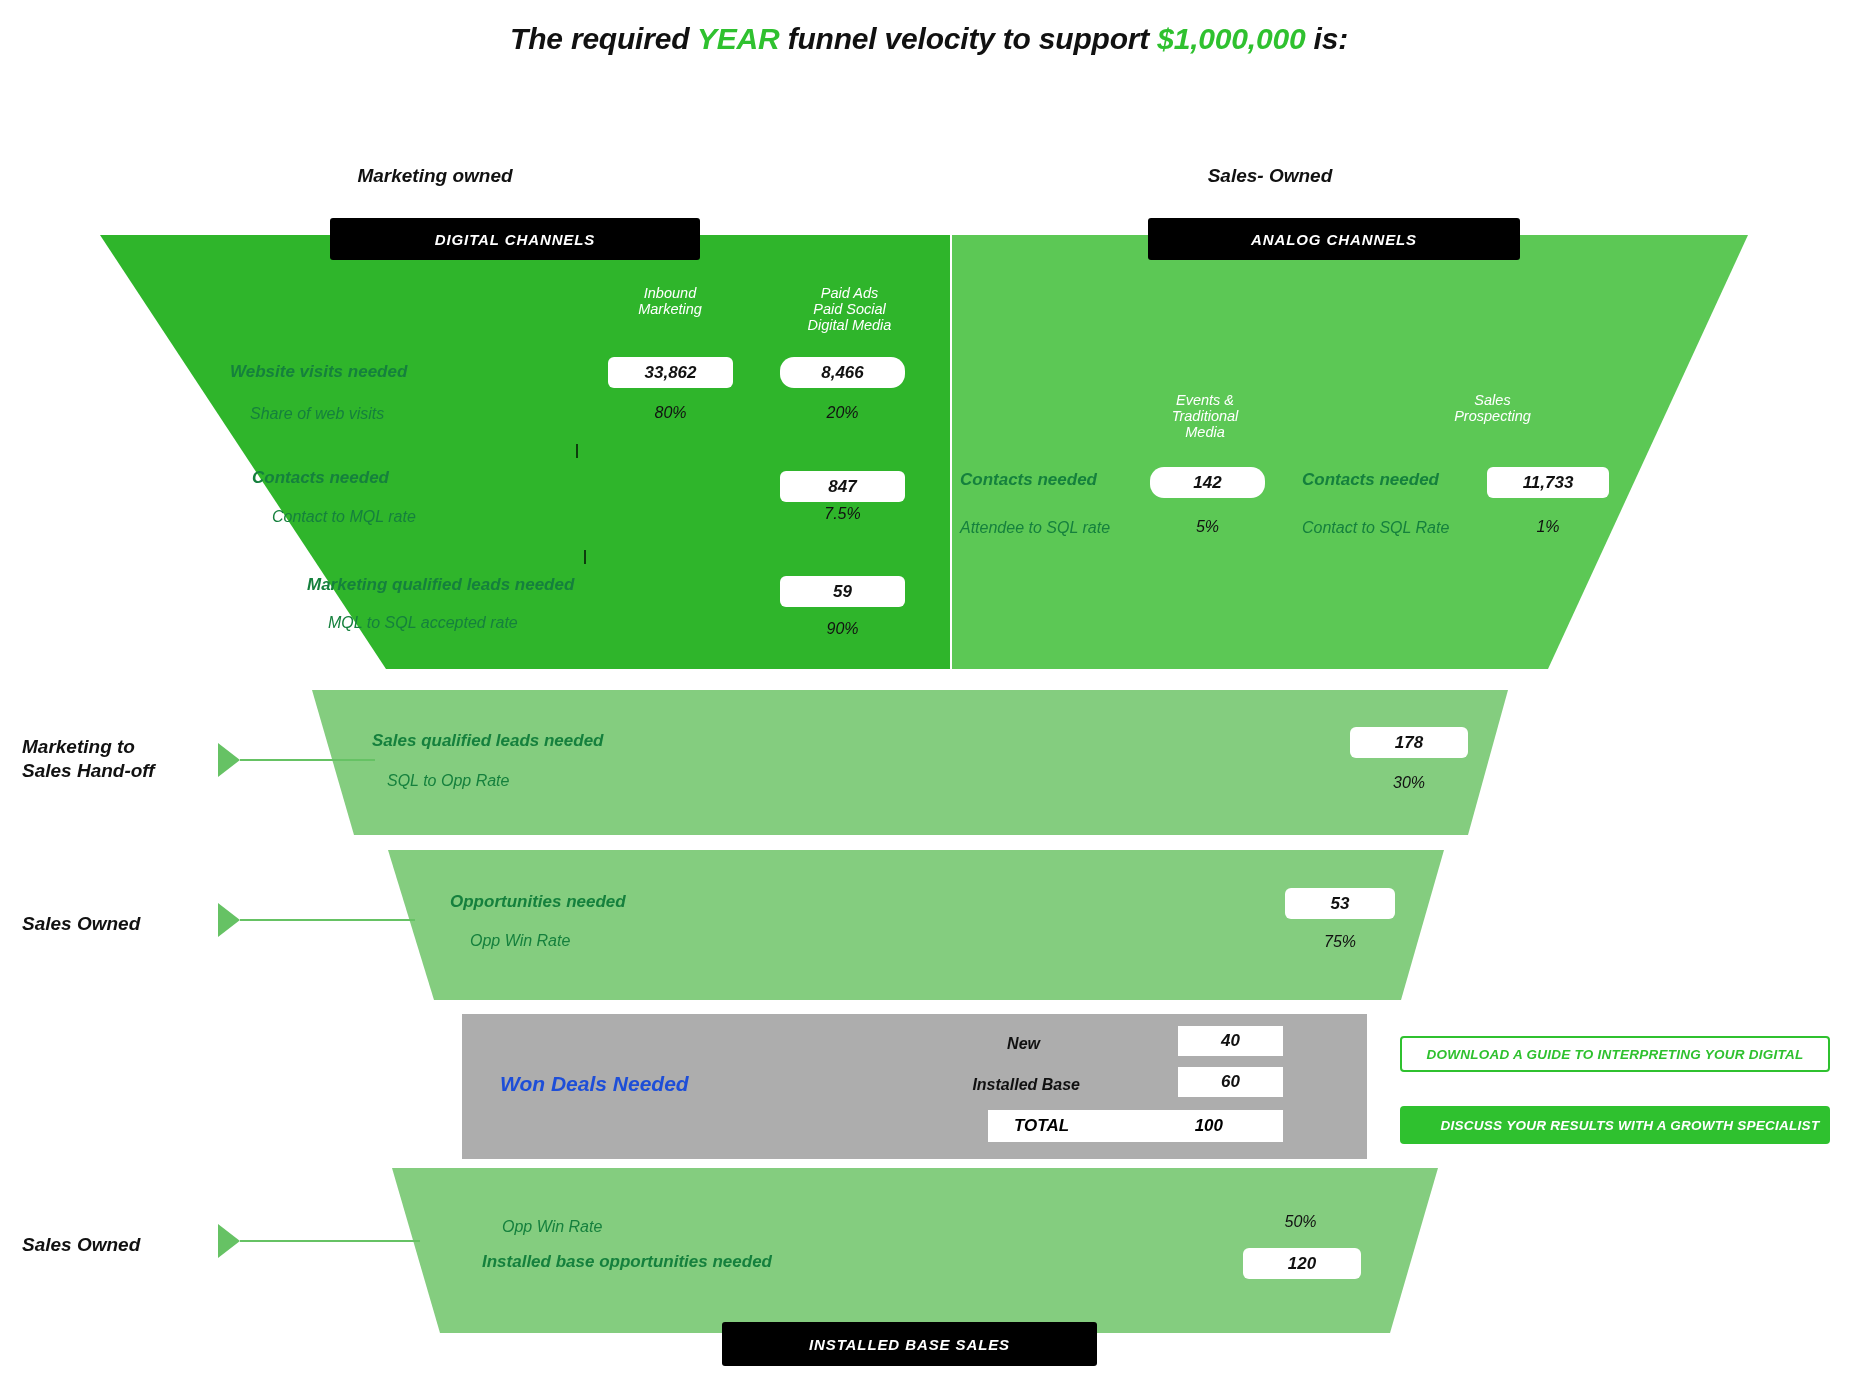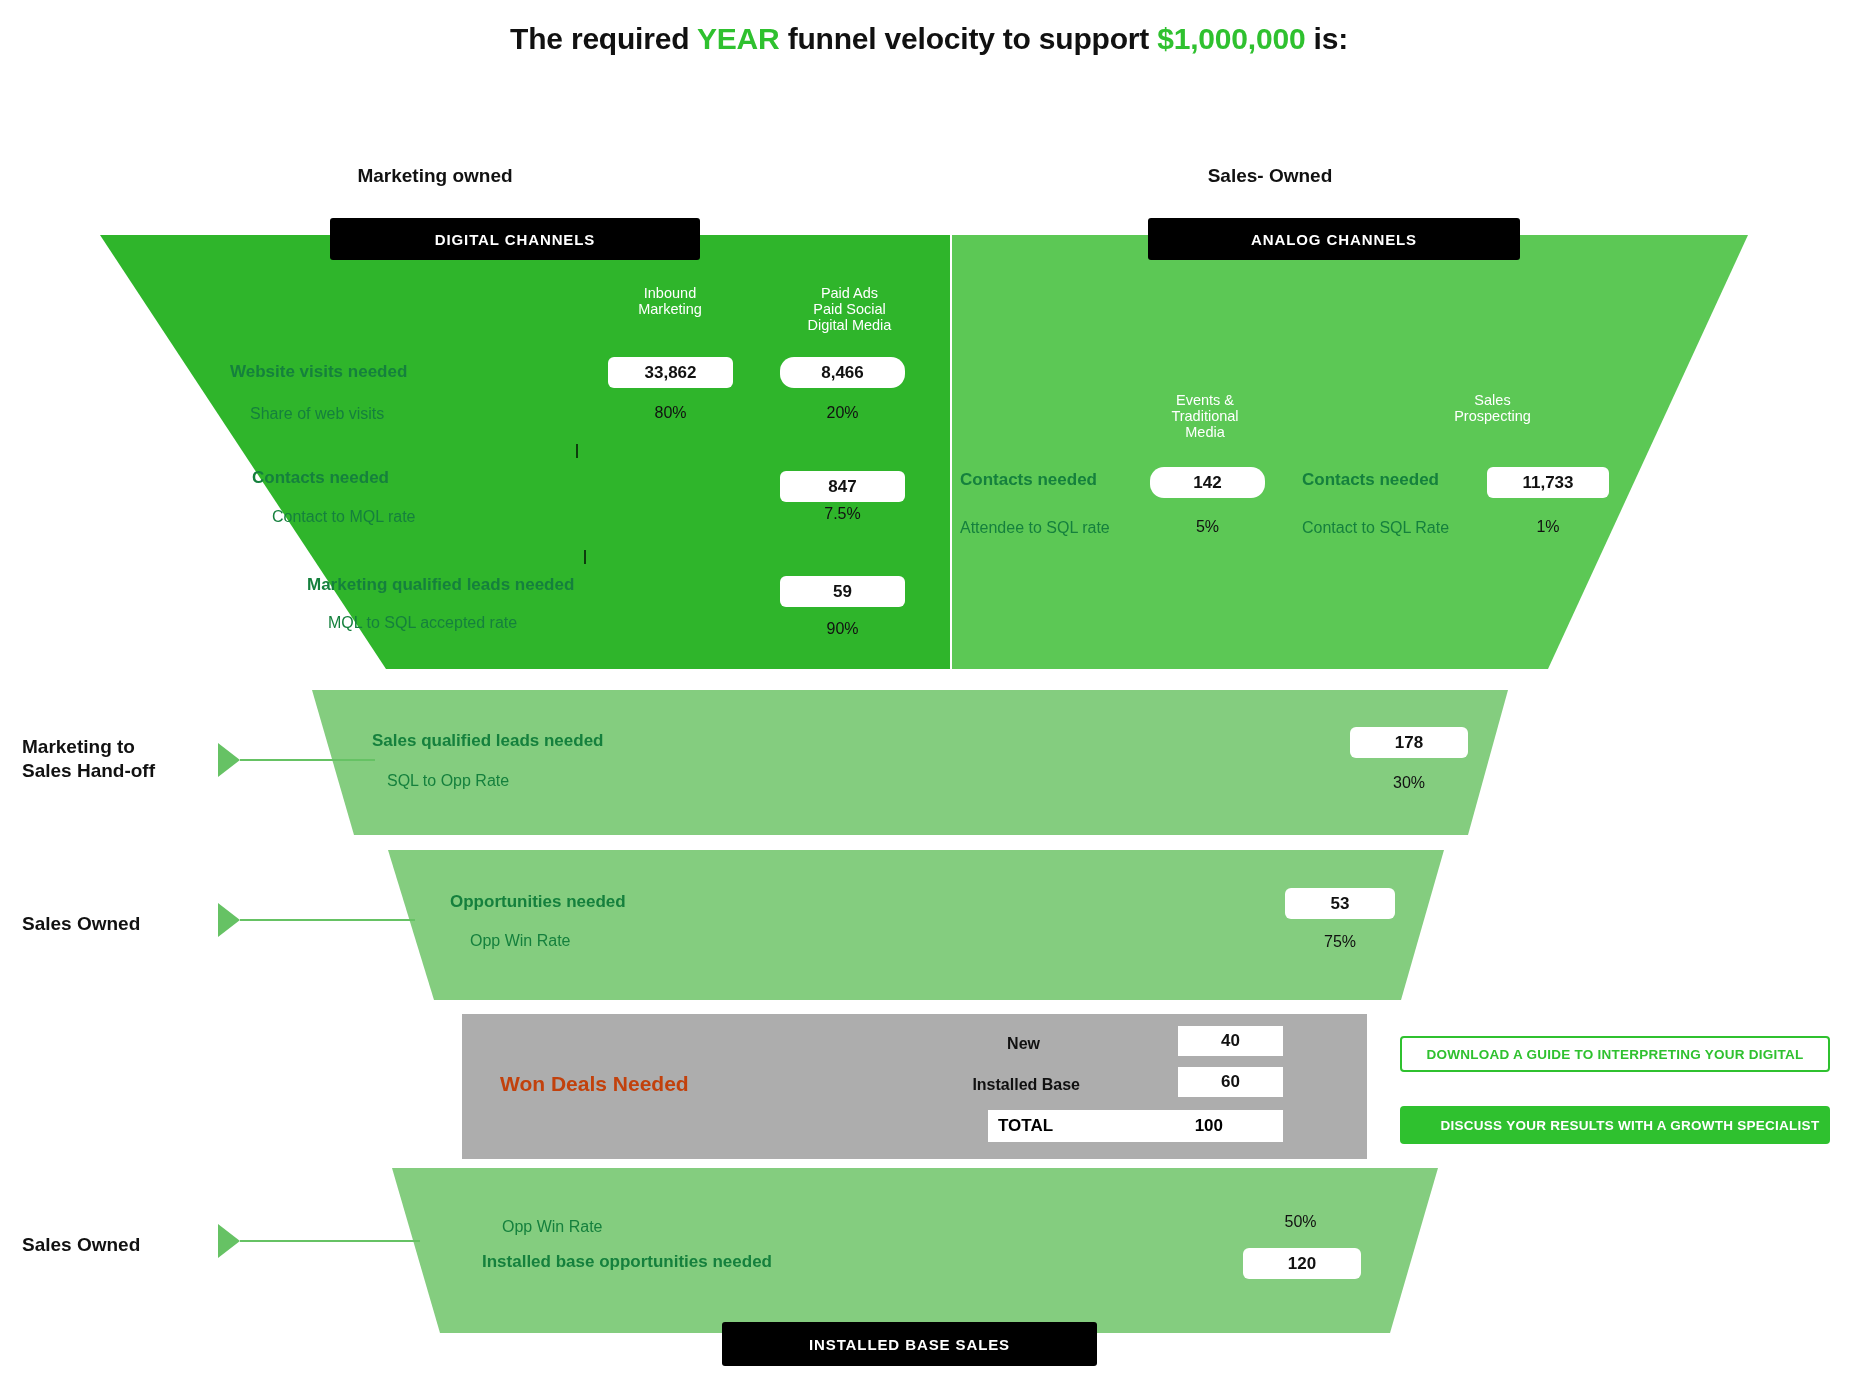--- a/index.html
+++ b/index.html
@@ -2,21 +2,21 @@
 <html><head>
 <meta charset="utf-8">
 <style>
   * { box-sizing: border-box; margin: 0; padding: 0; }
   html, body {
     width: 1858px; height: 1374px;
     background: #ffffff;
     font-family: "Liberation Sans", sans-serif;
     overflow: hidden;
   }
-  #stage { position: relative; width: 1858px; height: 1038px; }
+  #stage { position: relative; width: 1858px; height: 1038px; font-style: italic; }
 
   
   .title {
     position: absolute; top: 22px; left: 0; width: 1858px;
     text-align: center;
     font-size: 30px; font-weight: bold; color: #111111;
     letter-spacing: -0.2px;
   }
   .title .accent { color: #2fc12f; }
 
@@ -80,37 +80,37 @@
   }
   .arrow-line {
     position: absolute; height: 2px; background: #66c264; z-index: 4;
   }
 
   
   .grey-panel {
     position: absolute; background: #adadad; z-index: 3;
   }
   .grey-title {
-    position: absolute; font-size: 21px; font-weight: bold; color: #c2410c;
+    position: absolute; font-size: 21px; font-weight: bold; color: #1d4ed8;
     z-index: 4;
   }
   .deal-row-lbl {
     position: absolute; font-size: 16px; font-weight: bold; color: #111111;
     text-align: right; z-index: 4;
   }
   .deal-val {
     position: absolute; background: #ffffff;
     display: flex; align-items: center; justify-content: center;
     font-size: 17px; font-weight: bold; color: #111111; z-index: 4;
   }
   .total-box {
     position: absolute; background: #ffffff;
     display: flex; align-items: center; z-index: 4;
   }
-  .total-box .tl { font-size: 17px; font-weight: bold; padding-left: 10px; }
+  .total-box .tl { font-size: 17px; font-weight: bold; padding-left: 26px; }
   .total-box .tv { font-size: 17px; font-weight: bold; margin-left: auto; padding-right: 60px; }
 
   
   .cta {
     position: absolute;
     display: flex; align-items: center; justify-content: center;
     font-size: 13.5px; font-weight: bold; letter-spacing: .25px;
     border-radius: 4px; z-index: 6;
   }
   .cta.outline { background: #ffffff; color: #2fc12f; border: 2px solid #2fc12f; }

